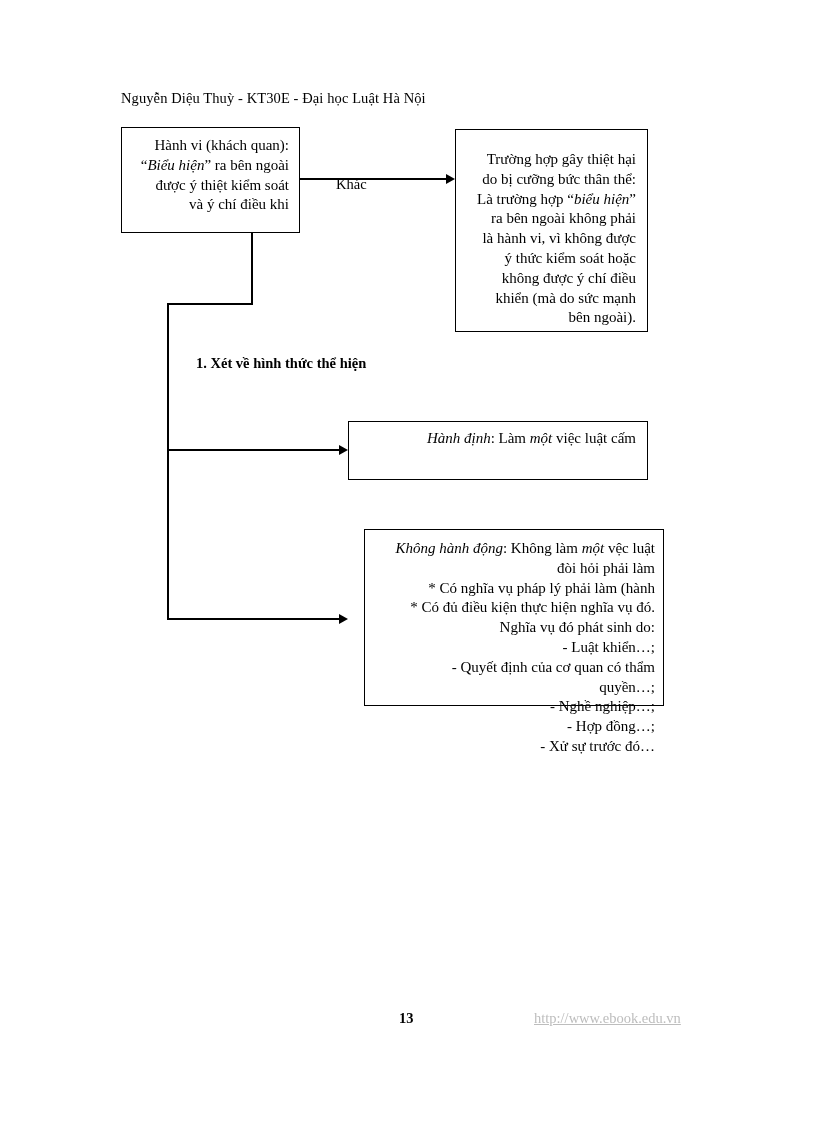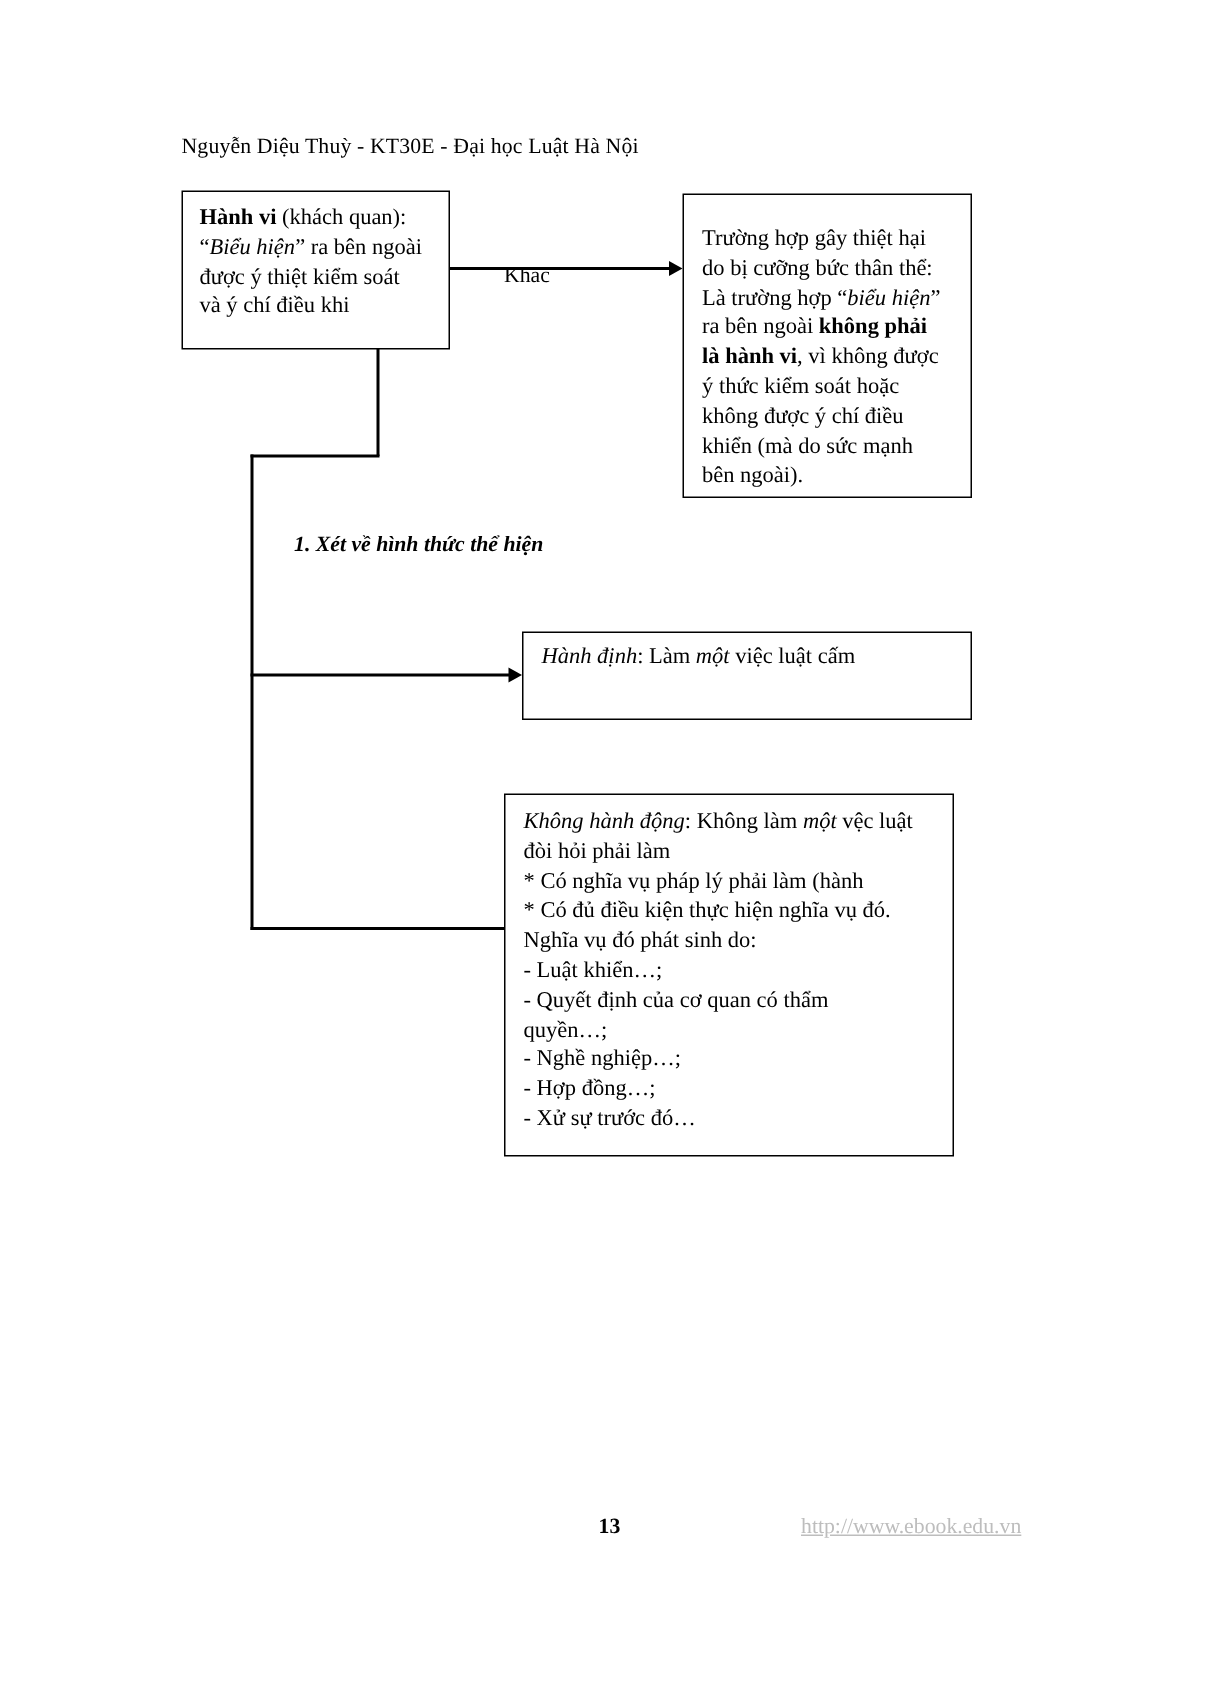--- a/index.html
+++ b/index.html
@@ -11,20 +11,21 @@
     width: 816px;
     height: 1123px;
     position: relative;
     font-family: "Liberation Serif", "DejaVu Serif", serif;
     color: #000000;
     overflow: hidden;
   }
   .page {
     position: absolute;
     inset: 0;
+    text-align: right;
   }
 
   
   .header {
     position: absolute;
     left: 121px;
     top: 90px;
     font-size: 14.5px;
     letter-spacing: 0.1px;
     white-space: nowrap;
@@ -55,32 +56,32 @@
     width: 193px;
     height: 203px;
   }
   #box-hanh-dong {
     left: 348px;
     top: 421px;
     width: 300px;
     height: 59px;
   }
   #box-khong-hanh-dong {
-    left: 336px;
+    left: 364px;
     top: 529px;
     width: 300px;
-    height: 242px;
+    height: 177px;
   }
   #box-cuong-buc .inner { padding: 20px 11px 6px 12px; }
   #box-hanh-dong .inner { padding: 7px 11px 6px 12px; }
   #box-khong-hanh-dong .inner { padding: 9px 8px 6px 12px; }
 
   .ln { display: block; }
   .ital { font-style: italic; }
-  .bold { font-weight: bold; }
+  .bold { font-weight: normal; }
 
   
   .seg {
     position: absolute;
     background: #000000;
   }
   .h-seg { height: 1.6px; }
   .v-seg { width: 1.6px; }
 
   .arrowhead {
@@ -99,21 +100,20 @@
   }
 
   
   .section-heading {
     position: absolute;
     left: 196px;
     top: 355px;
     font-size: 14.5px;
     font-weight: bold;
     white-space: nowrap;
-    font-style: italic;
   }
 
   
   .page-number {
     position: absolute;
     left: 399px;
     top: 1010px;
     font-size: 14.5px;
     font-weight: bold;
   }

